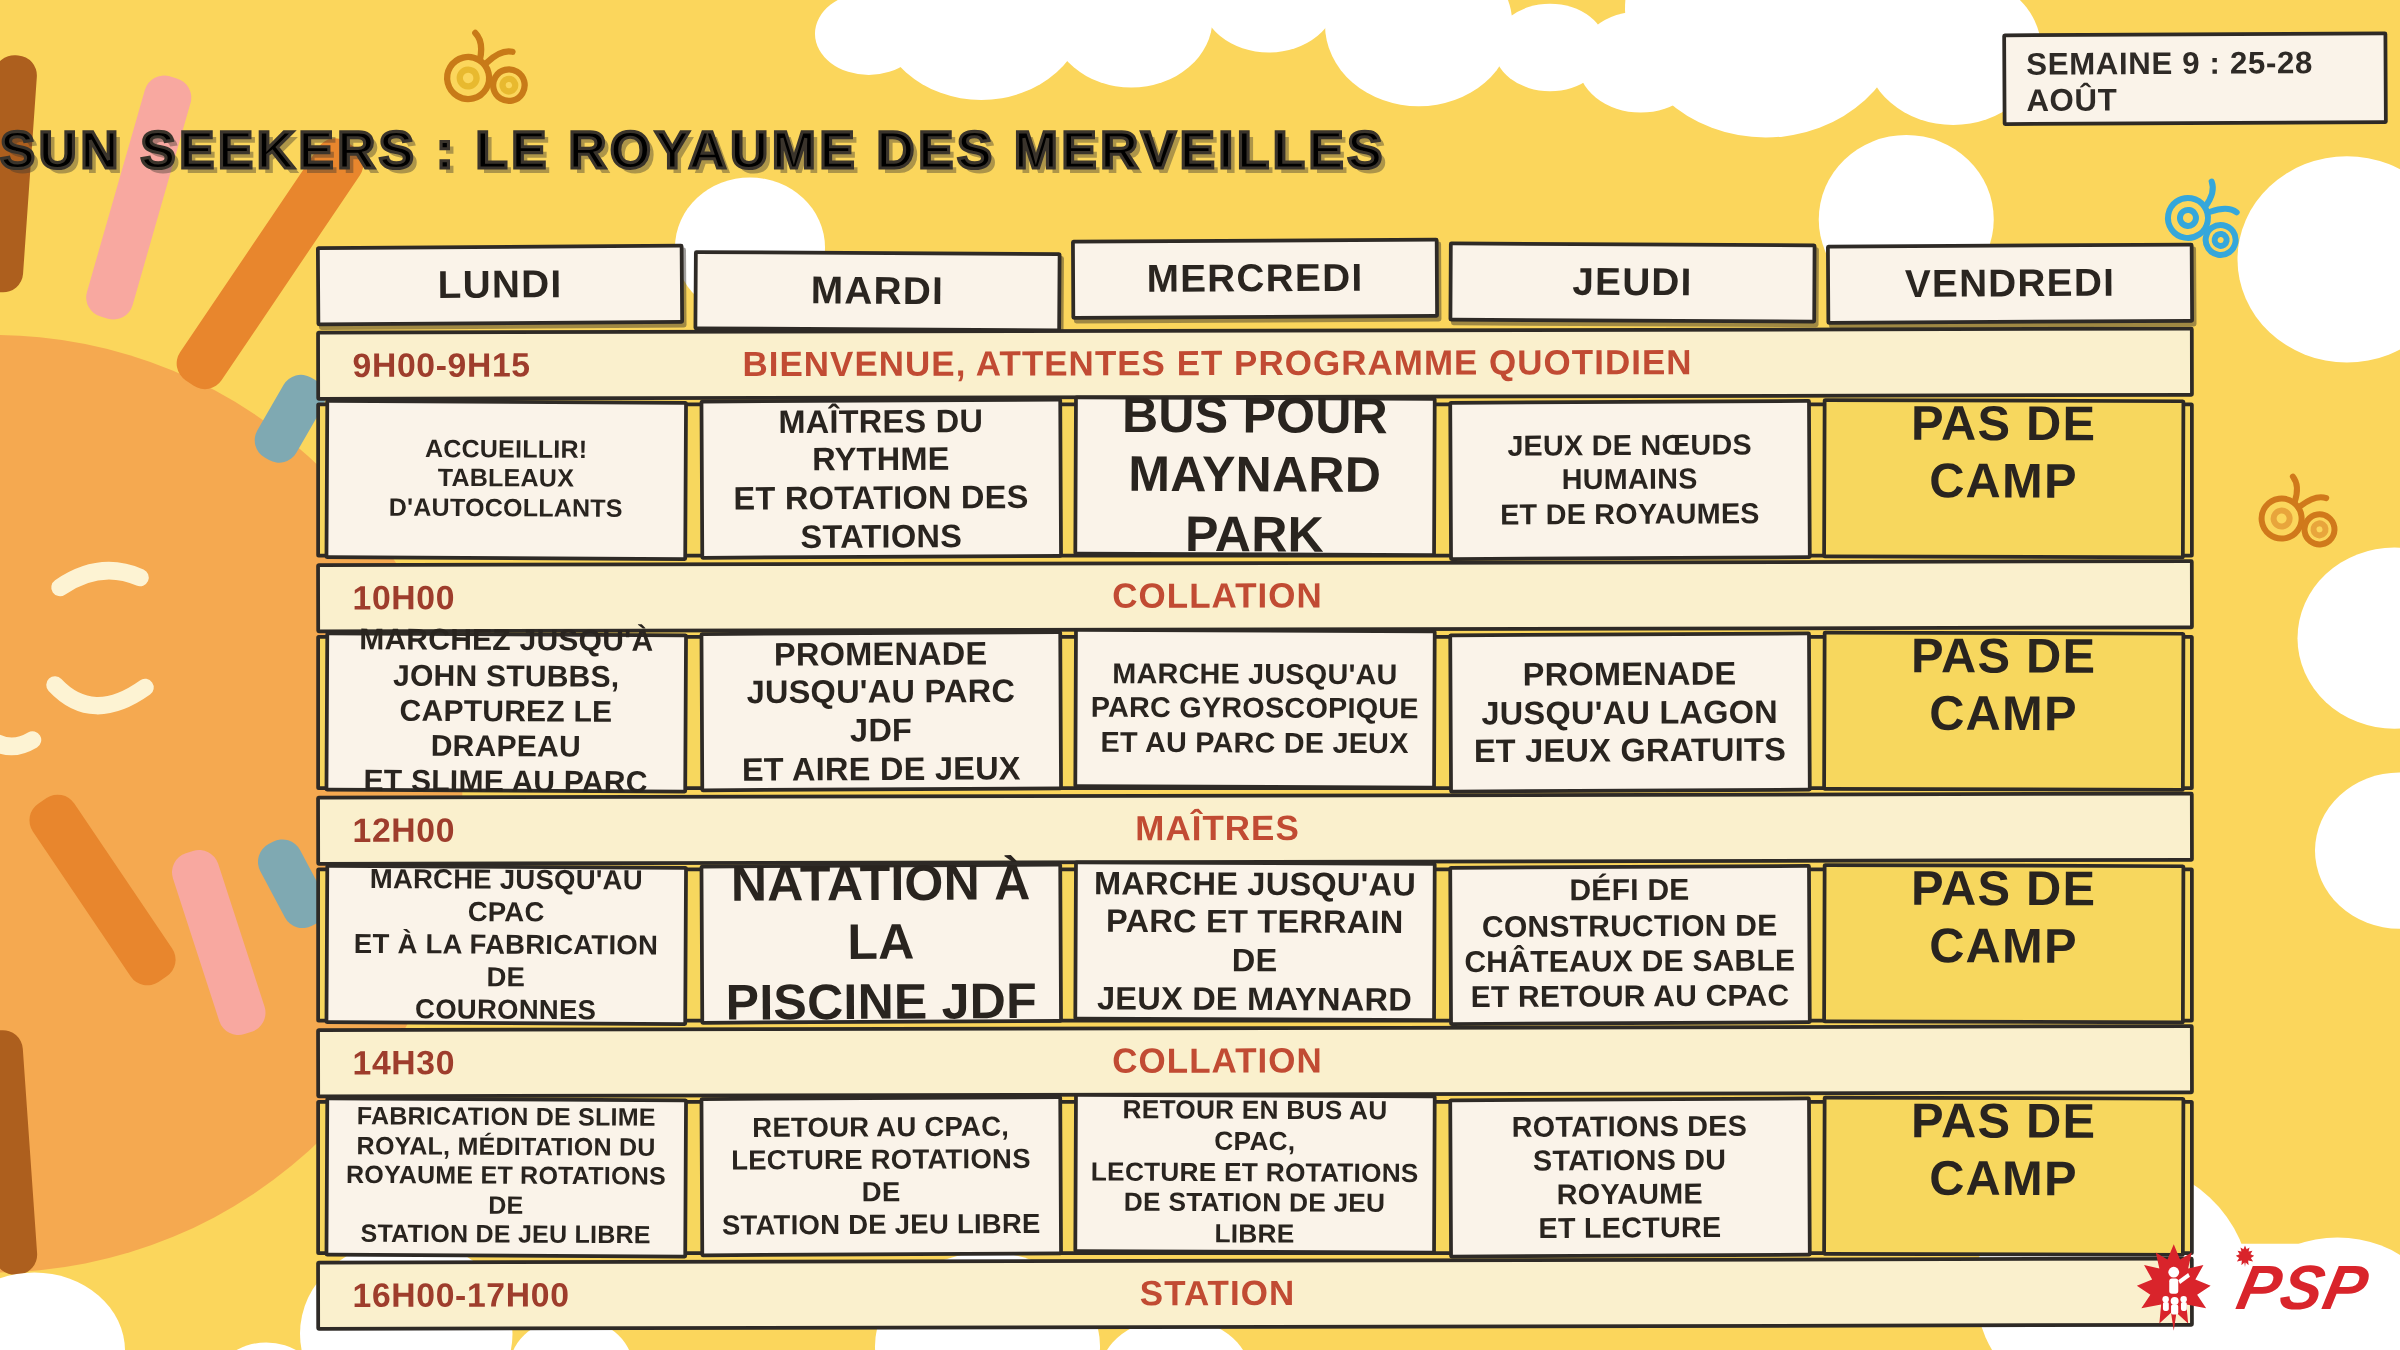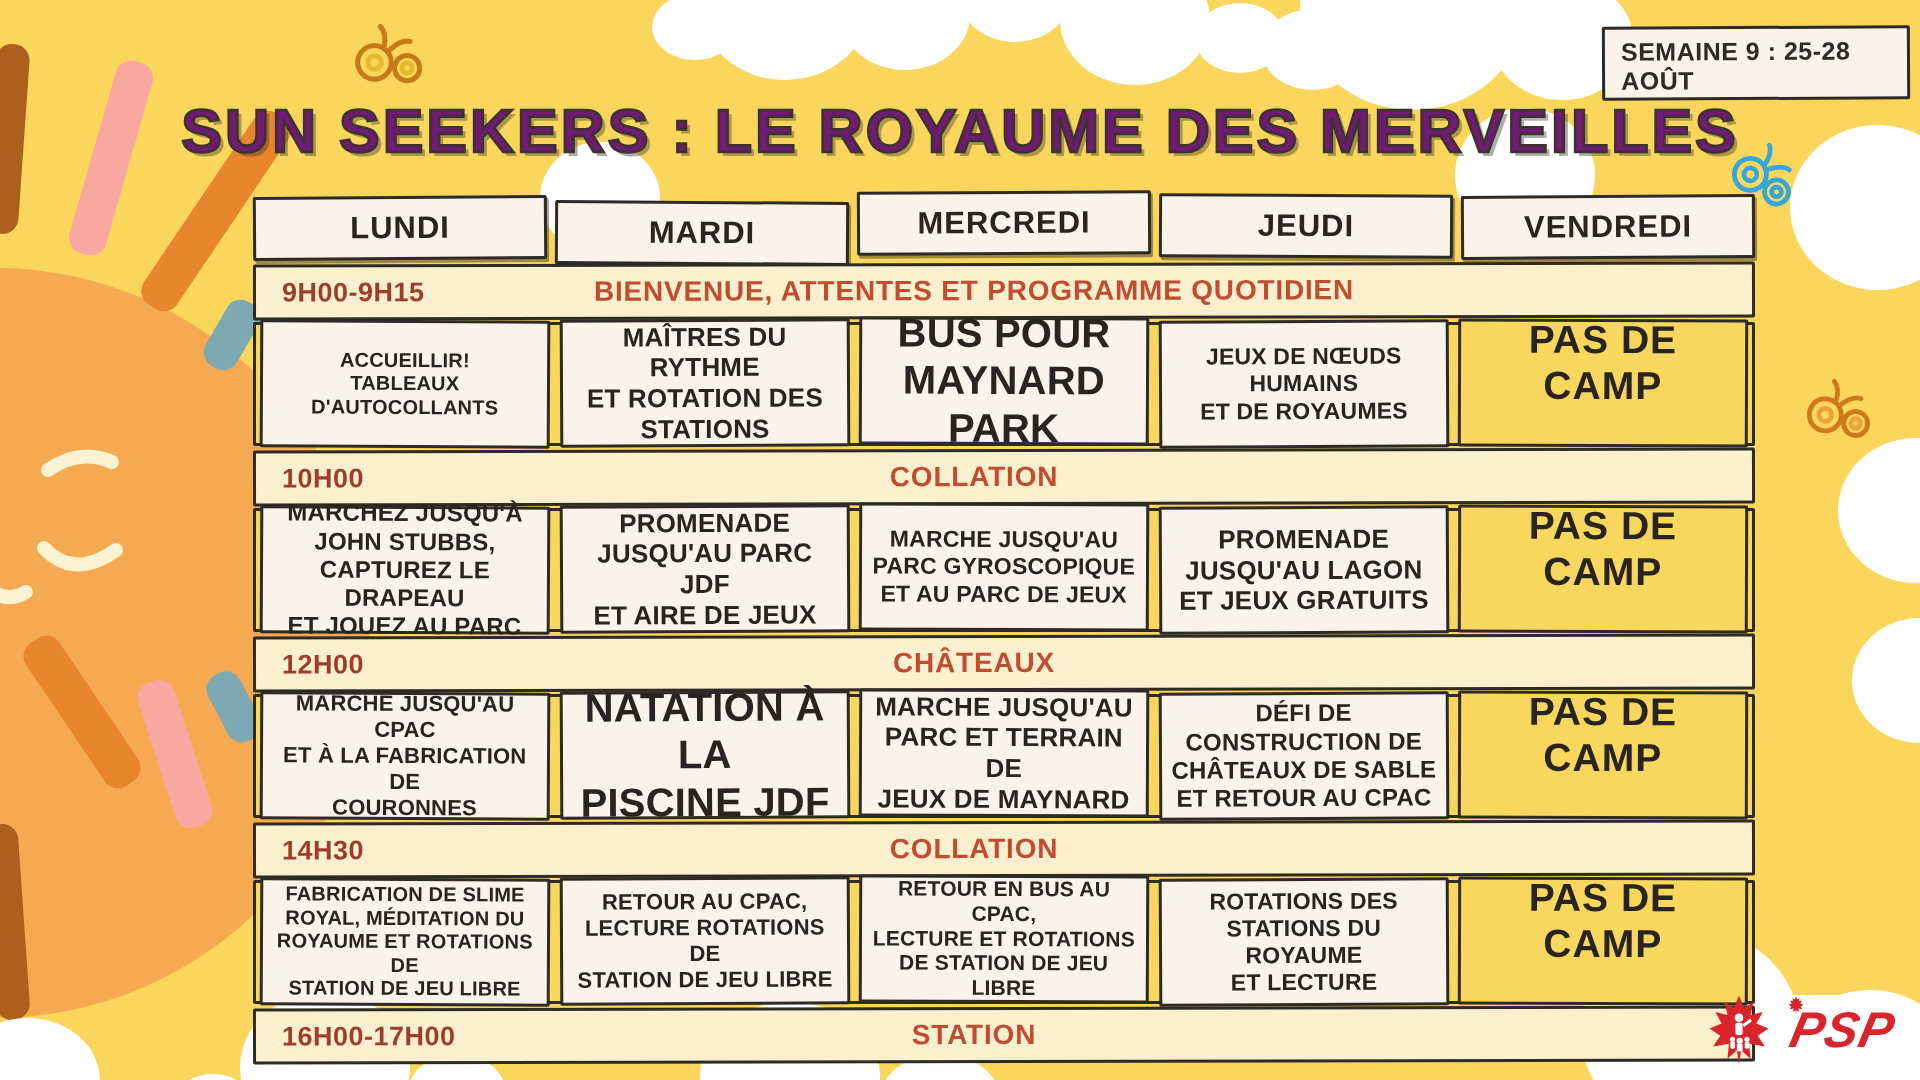--- a/index.html
+++ b/index.html
@@ -46,22 +46,22 @@
   #bf2{left:1724px;top:140px;transform:rotate(10deg);}
   #bf3{left:1800px;top:376px;transform:rotate(-8deg);}
 
   
   .week-badge{position:absolute;left:1602px;top:26px;width:308px;height:74px;
       background:#FAF3E9;border:3px solid #2E2A26;border-radius:2px;z-index:9;
       padding:8px 0 0 16px;box-sizing:border-box;transform:rotate(-.3deg);}
   .week-badge div{font-size:25px;font-weight:700;color:#2E2A26;letter-spacing:.5px;line-height:1.15;}
 
   
-  .title{position:absolute;left:0;top:96px;width:100%;text-align:center;z-index:7;
-      font-size:61px;font-weight:700;letter-spacing:3px;color:#701a75;
+  .title{position:absolute;left:0;top:96px;width:100%;text-align:left;z-index:7;
+      font-size:42px;font-weight:700;letter-spacing:3px;color:#000000;
       -webkit-text-stroke:2.5px #3A342C;
       text-shadow:4px 4px 0 rgba(58,52,44,.4);}
 
   
   .table{position:absolute;left:253px;top:196px;width:1502px;z-index:5;}
   .day-row{display:flex;gap:8px;height:64px;}
   .day-box{flex:1;background:#FAF3E9;border:3px solid #2E2A26;border-radius:2px;
       display:flex;align-items:center;justify-content:center;
       font-size:31px;font-weight:700;color:#2A2520;letter-spacing:1px;
       box-shadow:2px 3px 0 rgba(46,42,38,.45);}
@@ -214,21 +214,21 @@
 
     <div class="band">
       <span class="time">10H00</span>
       <span class="blabel">COLLATION</span>
     </div>
     <div class="act-row">
       <div class="cell">
           <span class="ct fs24">MARCHEZ JUSQU'À
 JOHN STUBBS,
 CAPTUREZ LE DRAPEAU
-ET JOUEZ AU PARC</span>
+ET SLIME AU PARC</span>
         </div>
       <div class="cell">
           <span class="ct fs26">PROMENADE
 JUSQU'AU PARC JDF
 ET AIRE DE JEUX</span>
         </div>
       <div class="cell">
           <span class="ct fs23">MARCHE JUSQU'AU
 PARC GYROSCOPIQUE
 ET AU PARC DE JEUX</span>
@@ -238,21 +238,21 @@
 JUSQU'AU LAGON
 ET JEUX GRATUITS</span>
         </div>
       <div class="cell nocamp">
           <span class="ct fs31">PAS DE CAMP</span>
         </div>
     </div>
 
     <div class="band">
       <span class="time">12H00</span>
-      <span class="blabel">CHÂTEAUX</span>
+      <span class="blabel">MAÎTRES</span>
     </div>
     <div class="act-row">
       <div class="cell">
           <span class="ct fs22">MARCHE JUSQU'AU CPAC
 ET À LA FABRICATION DE
 COURONNES</span>
         </div>
       <div class="cell">
           <span class="ct fs30">NATATION À LA
 PISCINE JDF</span>

